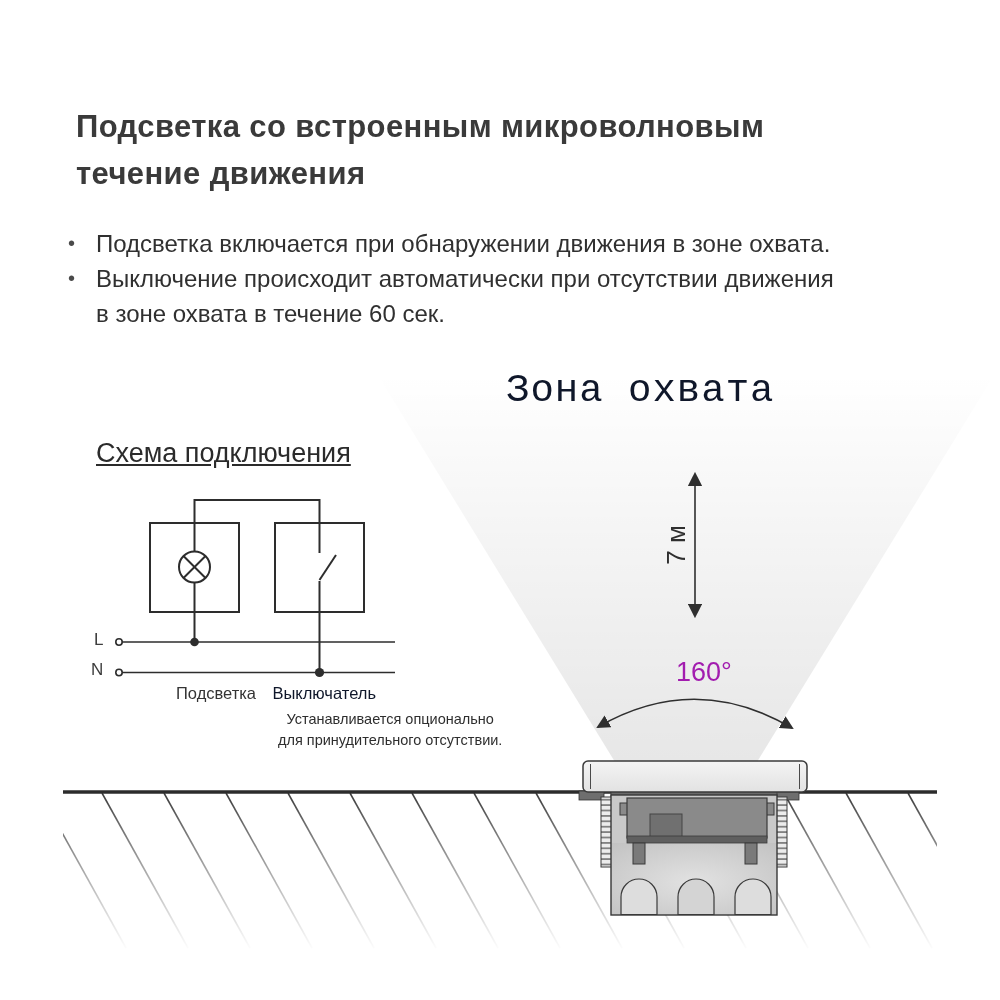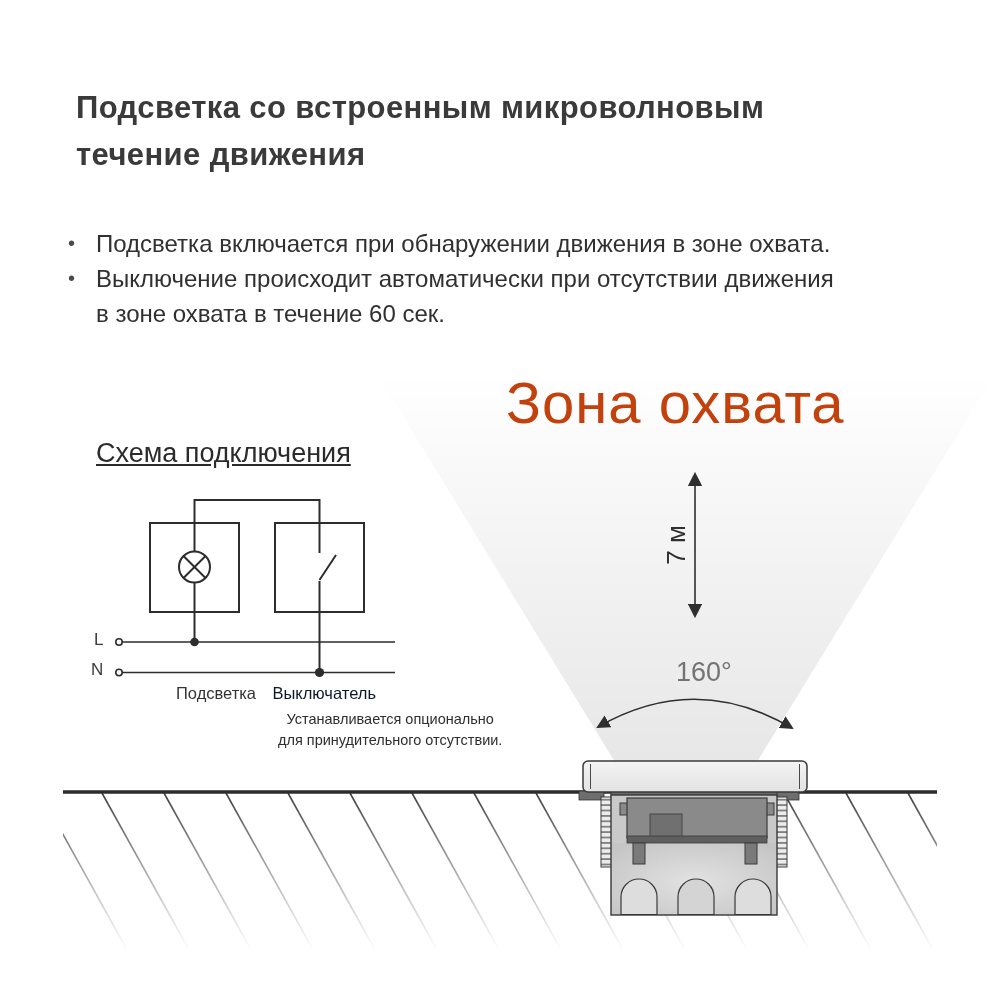--- a/index.html
+++ b/index.html
@@ -2,41 +2,41 @@
 <html><head>
 <meta charset="utf-8">
 <style>
   html,body{margin:0;padding:0;background:#ffffff;}
   #page{
     position:relative;width:1000px;height:1000px;background:#ffffff;overflow:hidden;
     font-family:"Liberation Sans","DejaVu Sans",sans-serif;color:#333333;
   }
   .abs{position:absolute;}
   
-  #title{left:76px;top:84px;font-size:31px;font-weight:700;color:#3a3a3a;
+  #title{left:76px;top:103px;font-size:31px;font-weight:700;color:#3a3a3a;
          line-height:47px;letter-spacing:.4px;white-space:nowrap;}
   
   #bullets{left:68px;top:226px;font-size:24px;color:#303030;}
   .bullet{display:flex;align-items:flex-start;line-height:35px;}
   .bullet .dot{width:28px;text-align:left;font-size:20px;color:#4a4a4a;line-height:35px;}
   .bullet .btext span{display:block;white-space:nowrap;}
   
   #scheme-title{left:96px;top:438px;font-size:27px;color:#2b2b2b;white-space:nowrap;text-decoration:underline;}
   .wire-label{font-size:17px;color:#3d3d3d;}
   #label-l{left:94px;top:630px;}
   #label-n{left:91px;top:660px;}
   #label-lamp{left:148px;top:684px;width:94px;text-align:center;font-size:16.5px;color:#343434;margin-left:21px;}
   #label-switch{left:264px;top:684px;width:112px;text-align:right;font-size:16.5px;color:#0f172a;}
   #wiring-note{left:278px;top:709px;font-size:14.5px;line-height:21px;color:#2e2e2e;}
   #wiring-note span{display:block;white-space:nowrap;text-align:center;}
   
-  #watermark{left:506px;top:369px;font-size:58px;color:#c2410c;letter-spacing:1px;white-space:nowrap;}
+  #watermark{left:506px;top:369px;font-size:39px;color:#0f172a;letter-spacing:1px;white-space:nowrap;font-family:Liberation Mono, monospace;}
   #range-label{left:640px;top:530px;width:72px;height:30px;text-align:center;
                font-size:26px;color:#2f2f2f;transform:rotate(-90deg);white-space:nowrap;}
-  #angle-label{left:662px;top:657px;width:84px;text-align:center;font-size:27px;color:#737373;}
+  #angle-label{left:662px;top:657px;width:84px;text-align:center;font-size:27px;color:#a21caf;}
   
   #diagram-svg{left:0;top:0;pointer-events:none;}
 </style>
 </head>
 <body>
 
 <div id="page">
 
   <svg id="diagram-svg" class="abs" width="1000" height="1000" viewBox="0 0 1000 1000">
     <defs>

